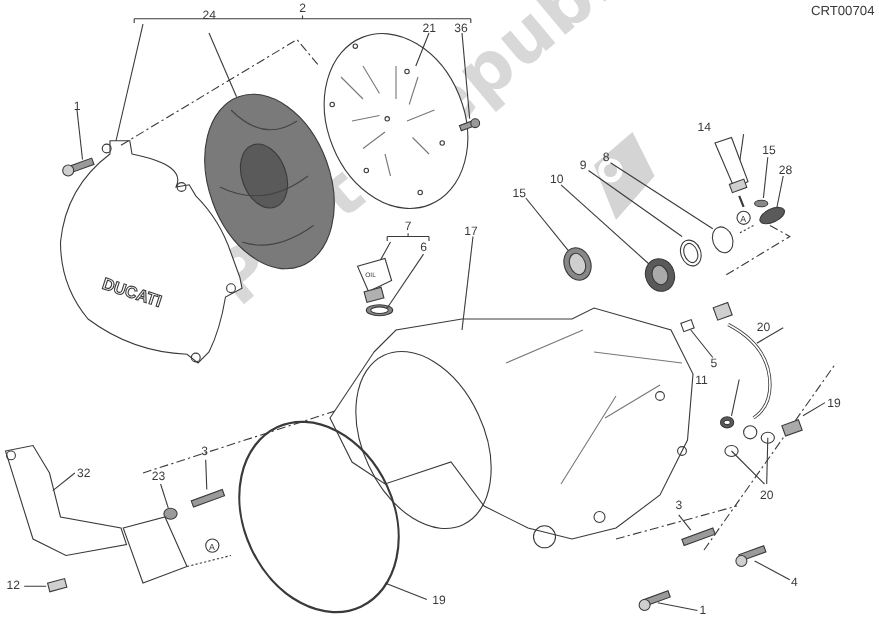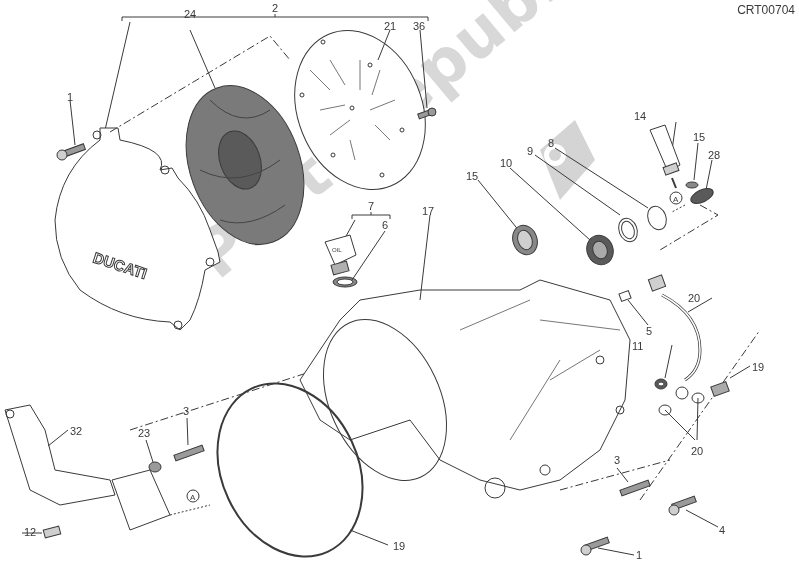--- a/index.html
+++ b/index.html
@@ -231,18 +231,18 @@
   <div class="lbl" style="left:693px;top:131px">15</div>
   <div class="lbl" style="left:708px;top:149px">28</div>
   <div class="lbl" style="left:688px;top:292px">20</div>
   <div class="lbl" style="left:646px;top:325px">5</div>
   <div class="lbl" style="left:632px;top:340px">11</div>
   <div class="lbl" style="left:752px;top:361px">19</div>
   <div class="lbl" style="left:691px;top:445px">20</div>
   <div class="lbl" style="left:183px;top:405px">3</div>
   <div class="lbl" style="left:138px;top:427px">23</div>
   <div class="lbl" style="left:70px;top:425px">32</div>
-  <div class="lbl" style="left:24px;top:526px">12</div>
+  <div class="lbl" style="left:6px;top:526px">12</div>
   <div class="lbl" style="left:614px;top:454px">3</div>
   <div class="lbl" style="left:719px;top:524px">4</div>
   <div class="lbl" style="left:636px;top:549px">1</div>
   <div class="lbl" style="left:393px;top:540px">19</div>
 </div>
 
 </body></html>

